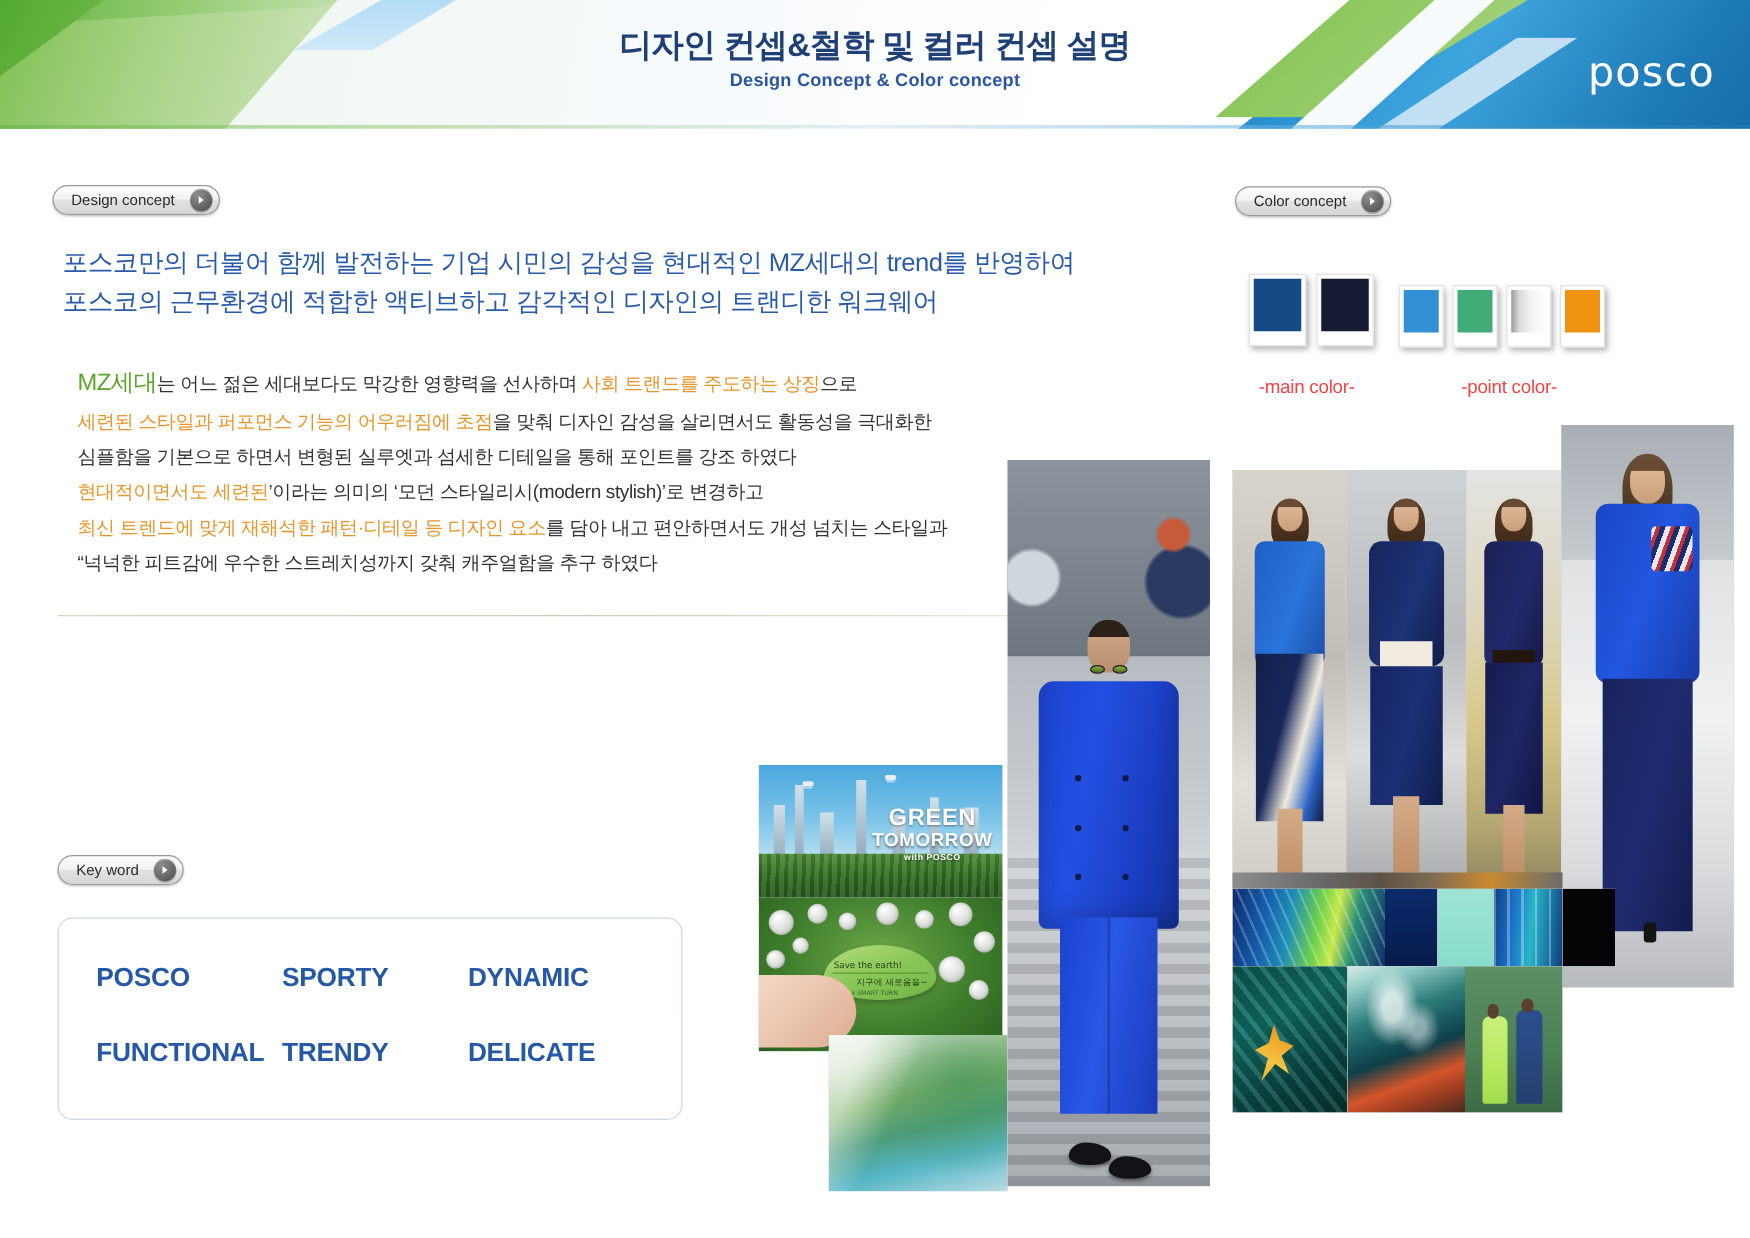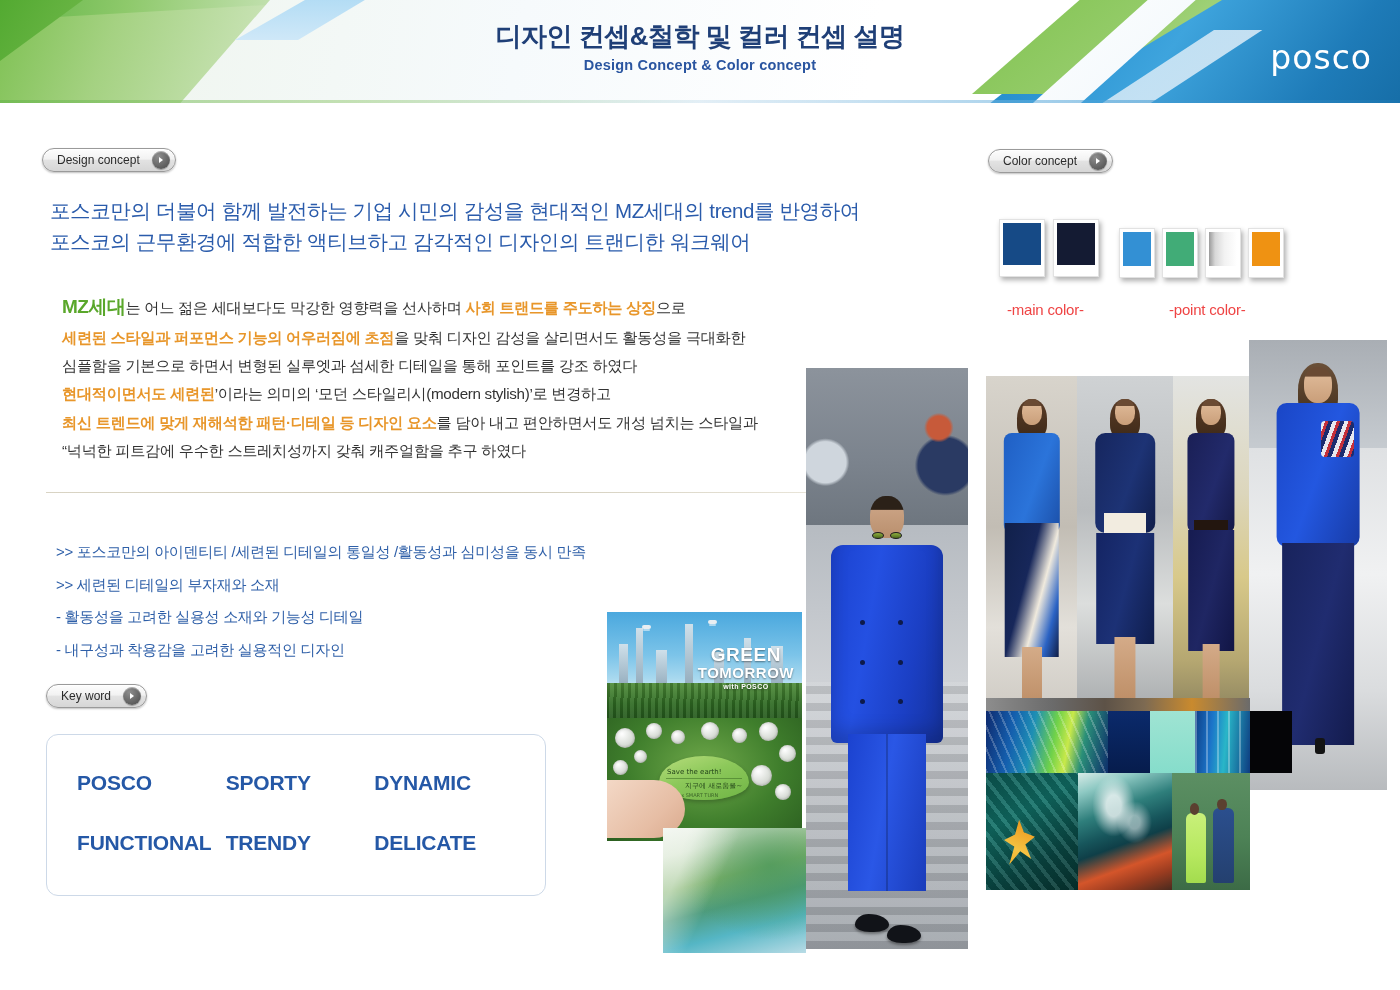--- a/index.html
+++ b/index.html
@@ -115,22 +115,22 @@
     position:absolute; left:50px; top:196px; width:880px;
     font-size:20.5px; line-height:1.5; color:#2a5bab; font-weight:500;
     letter-spacing:-.4px;
   }
 
   .body-para {
     position:absolute; left:62px; top:289px; width:740px;
     font-size:15.2px; line-height:1.85; color:#333333; letter-spacing:-.3px;
   }
   .body-para .ln { display:block; white-space:nowrap; }
-  .mz { color:#5aa72b; font-weight:700; font-size:19px; letter-spacing:-.5px; }
-  .or { color:#e8962a; font-weight:700; }
+  .mz { color:#5aa72b; font-weight:400; font-size:19px; letter-spacing:-.5px; }
+  .or { color:#e8962a; font-weight:400; }
 
   .divider {
     position:absolute; left:46px; top:492px; width:760px; height:1px;
     background: linear-gradient(90deg,#d9d4c4 0%, #cfcab8 55%, #e8e4d8 100%);
   }
 
   .bullets {
     position:absolute; left:56px; top:536px; width:760px;
     font-size:15px; line-height:2.18; color:#2e5fa8; letter-spacing:-.3px;
   }
@@ -340,26 +340,20 @@
     <span class="ln"><span class="mz">MZ세대</span><span>는 어느 젊은 세대보다도 막강한 영향력을 선사하며 </span><span class="or">사회 트랜드를 주도하는 상징</span><span>으로</span></span>
     <span class="ln"><span class="or">세련된 스타일과 퍼포먼스 기능의 어우러짐에 초점</span><span>을 맞춰 디자인 감성을 살리면서도 활동성을 극대화한</span></span>
     <span class="ln">심플함을 기본으로 하면서 변형된 실루엣과 섬세한 디테일을 통해 포인트를 강조 하였다</span>
     <span class="ln"><span class="or">현대적이면서도 세련된</span><span>’이라는 의미의 ‘모던 스타일리시(modern stylish)’로 변경하고</span></span>
     <span class="ln"><span class="or">최신 트렌드에 맞게 재해석한 패턴·디테일 등 디자인 요소</span><span>를 담아 내고 편안하면서도 개성 넘치는 스타일과</span></span>
     <span class="ln">“넉넉한 피트감에 우수한 스트레치성까지 갖춰 캐주얼함을 추구 하였다</span>
   </div>
 
   <div class="divider"></div>
 
-  <div class="bullets">
-    <span class="b">&gt;&gt; 포스코만의 아이덴티티 /세련된 디테일의 통일성 /활동성과 심미성을 동시 만족</span>
-    <span class="b">&gt;&gt; 세련된 디테일의 부자재와 소재</span>
-    <span class="b">- 활동성을 고려한 실용성 소재와 기능성 디테일</span>
-    <span class="b">- 내구성과 착용감을 고려한 실용적인 디자인</span>
-  </div>
 
   <div class="pill" id="pill-keyword">
     <span class="pill-label">Key word</span>
     <span class="pill-arrow">
       <svg width="10" height="10" viewBox="0 0 10 10">
           <path d="M3 2 L7 5 L3 8 Z" fill="#ffffff"></path>
         </svg>
     </span>
   </div>
 

